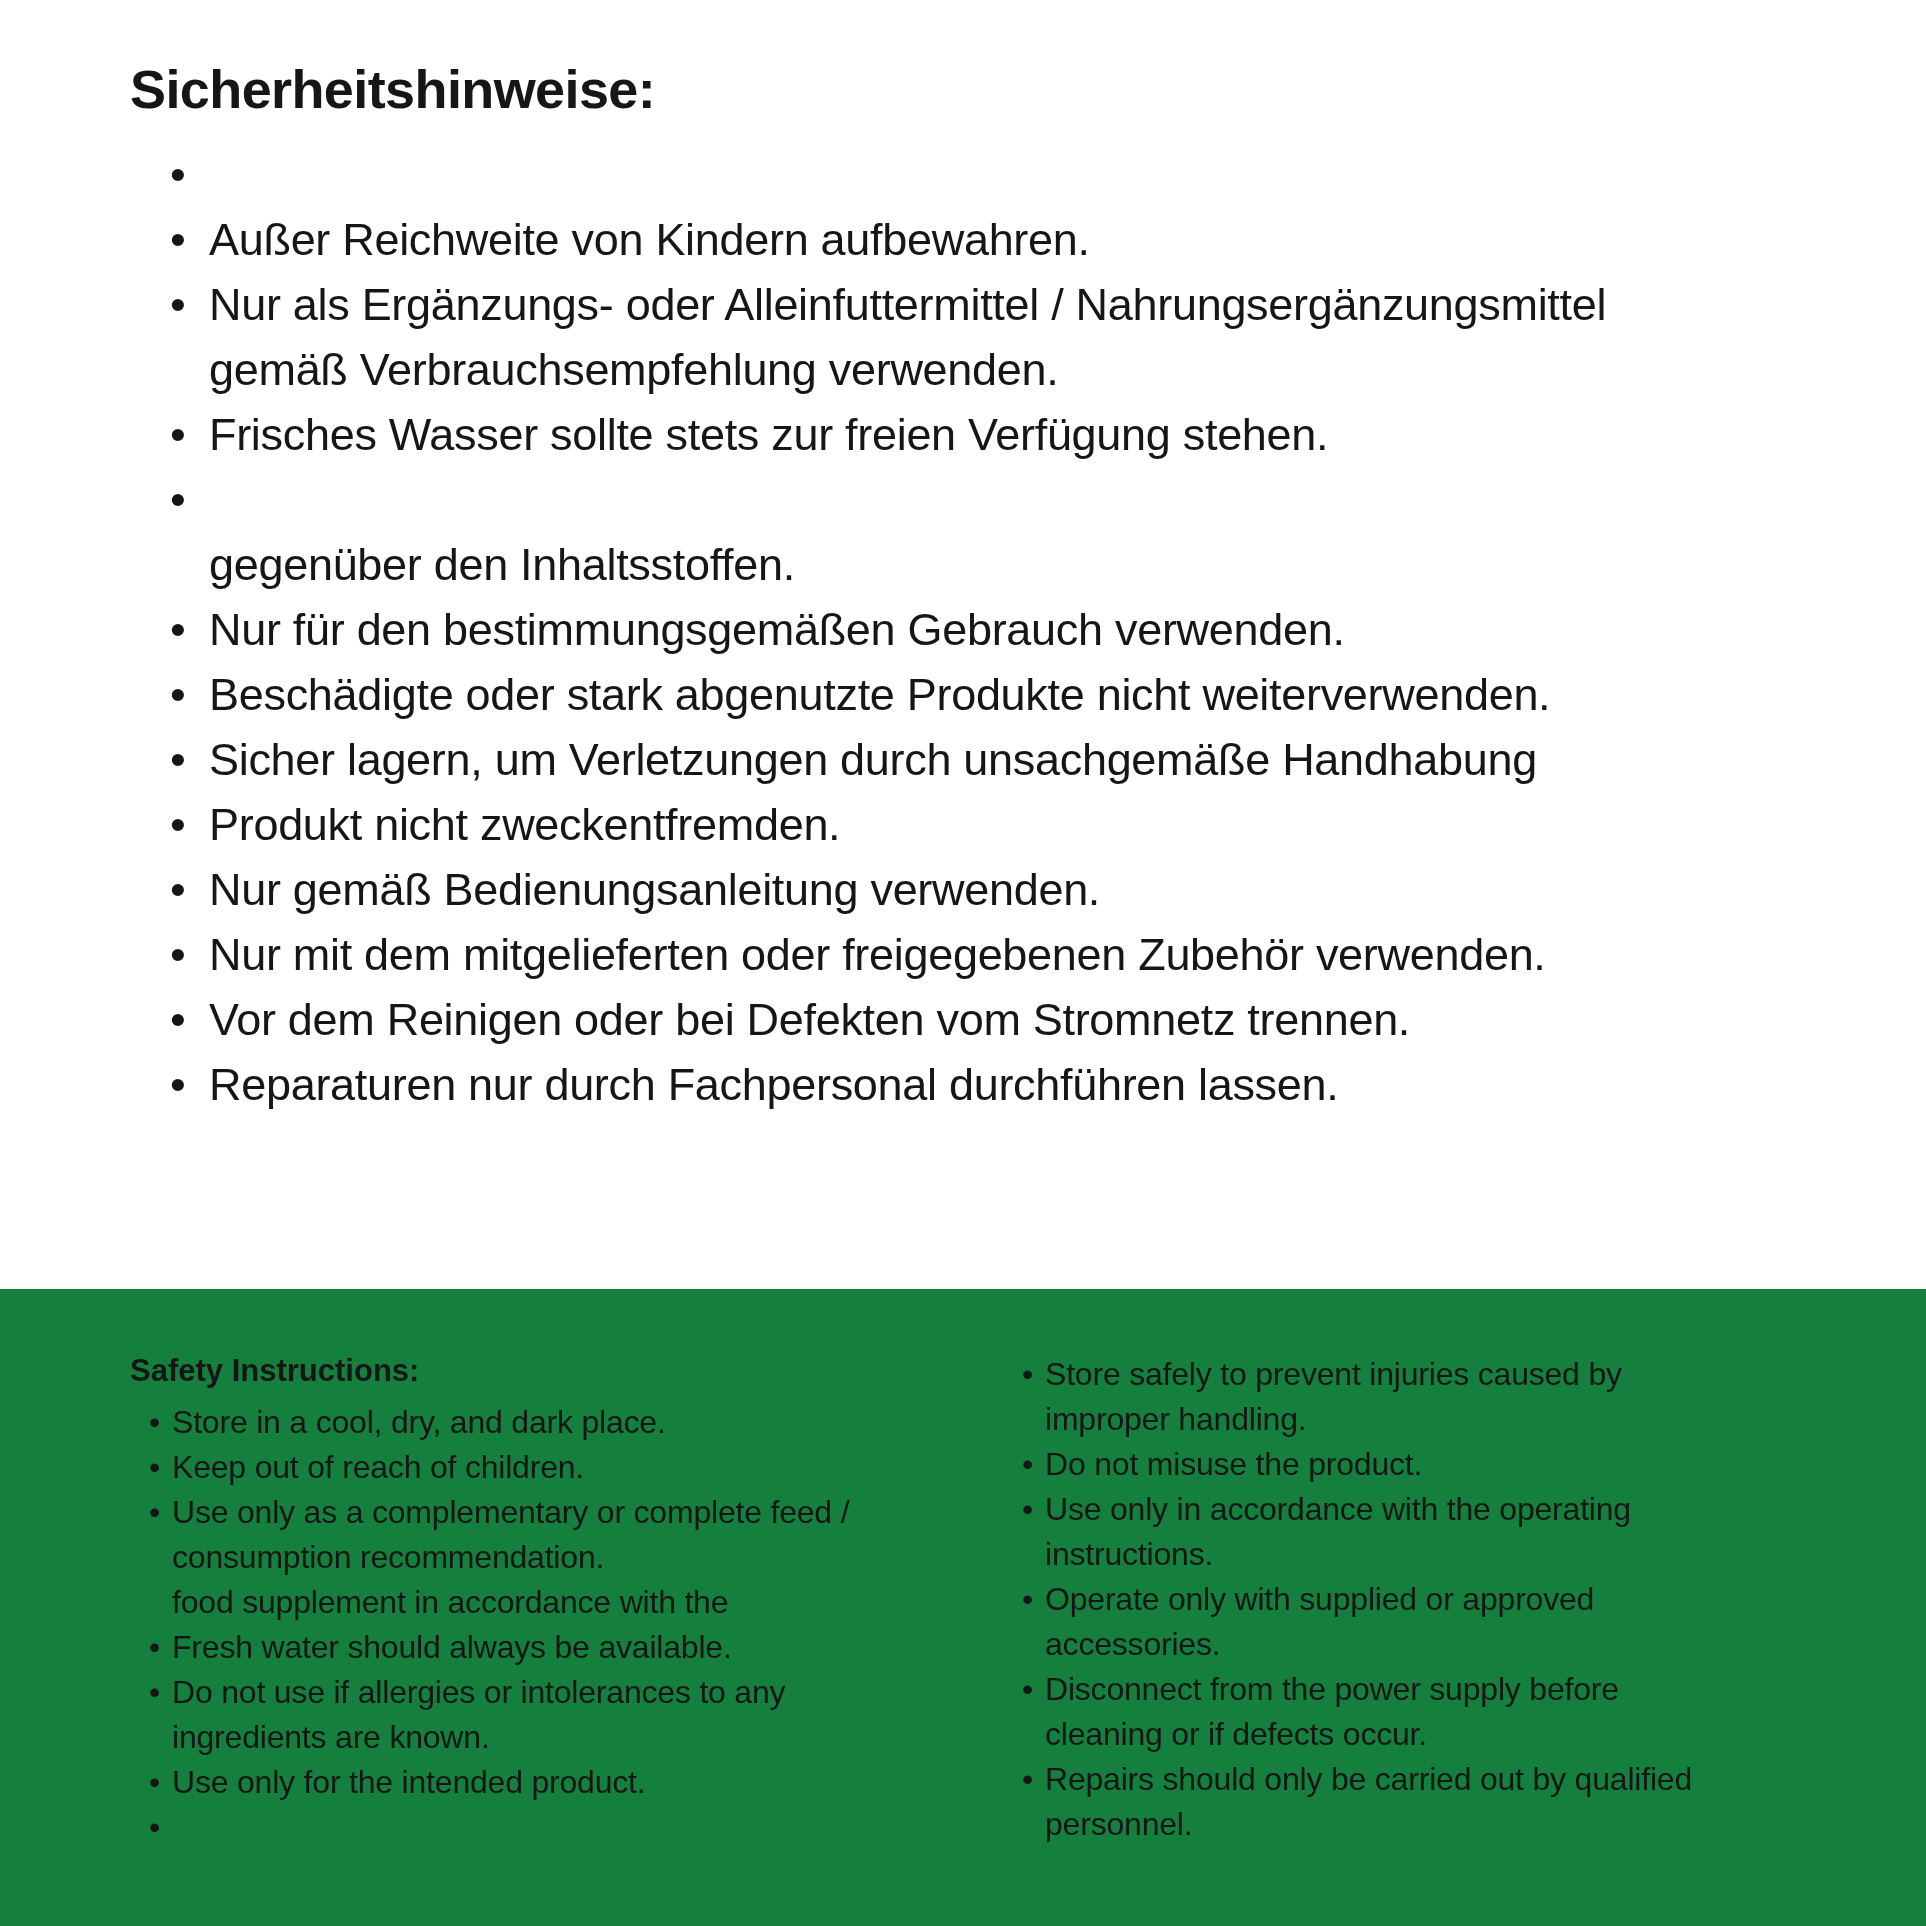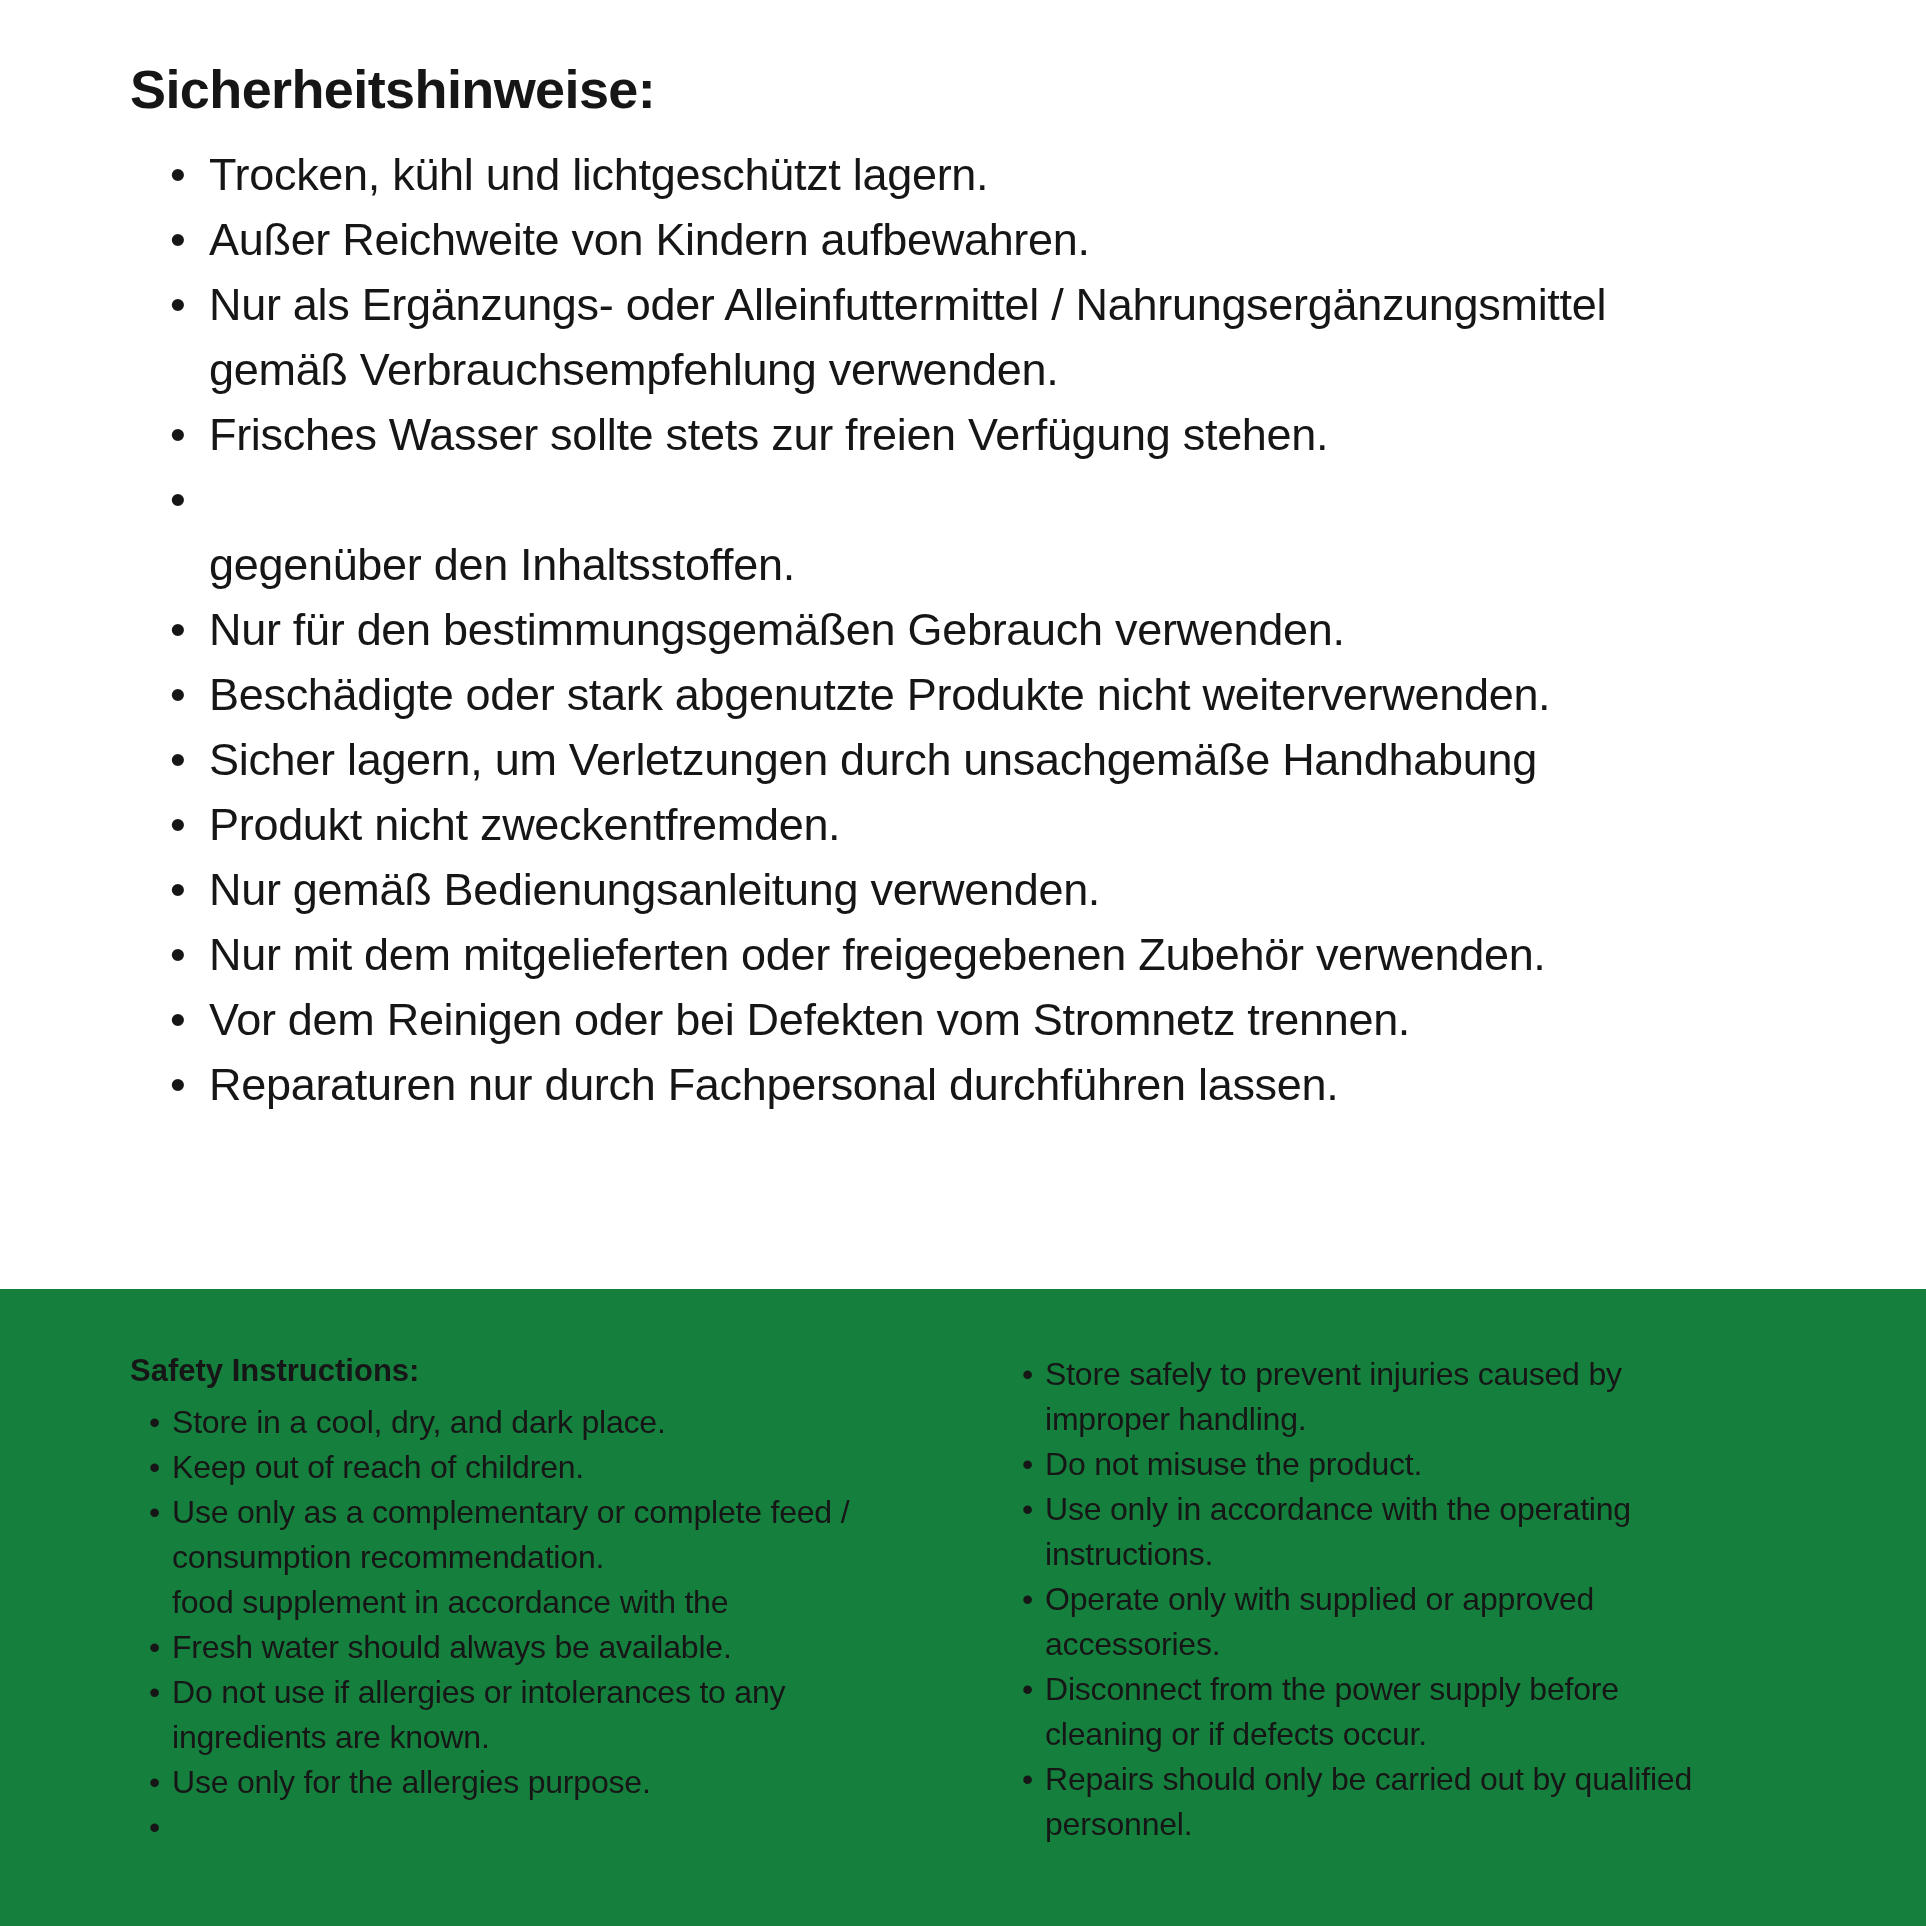--- a/index.html
+++ b/index.html
@@ -80,21 +80,20 @@
 </head>
 <body>
 
 <div class="page">
 
   <section class="german-section">
     <h1 class="german-title">Sicherheitshinweise:</h1>
     <div class="list list-de">
         <div class="line">
           <span class="dot">•</span>
-          <span class="txt">Trocken, kühl und lichtgeschützt lagern.</span>
         </div>
         <div class="line">
           <span class="dot">•</span>
           <span class="txt">Außer Reichweite von Kindern aufbewahren.</span>
         </div>
         <div class="line">
           <span class="dot">•</span>
           <span class="txt">Nur als Ergänzungs- oder Alleinfuttermittel / Nahrungsergänzungsmittel</span>
         </div>
         <div class="line cont">
@@ -178,21 +177,21 @@
           <div class="line">
             <span class="dot">•</span>
             <span class="txt">Do not use if allergies or intolerances to any</span>
           </div>
           <div class="line cont">
             <span class="dot">•</span>
             <span class="txt">ingredients are known.</span>
           </div>
           <div class="line">
             <span class="dot">•</span>
-            <span class="txt">Use only for the allergies purpose.</span>
+            <span class="txt">Use only for the intended product.</span>
           </div>
           <div class="line">
             <span class="dot">•</span>
           </div>
         </div>
     </div>
     <div class="col-right">
       <div class="list list-en">
           <div class="line">
             <span class="dot">•</span>

